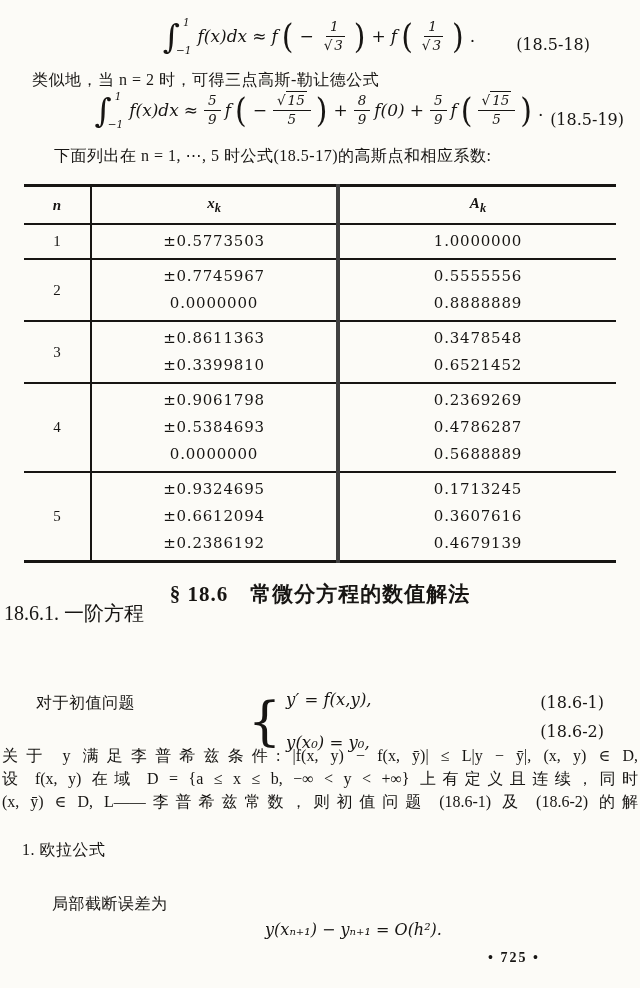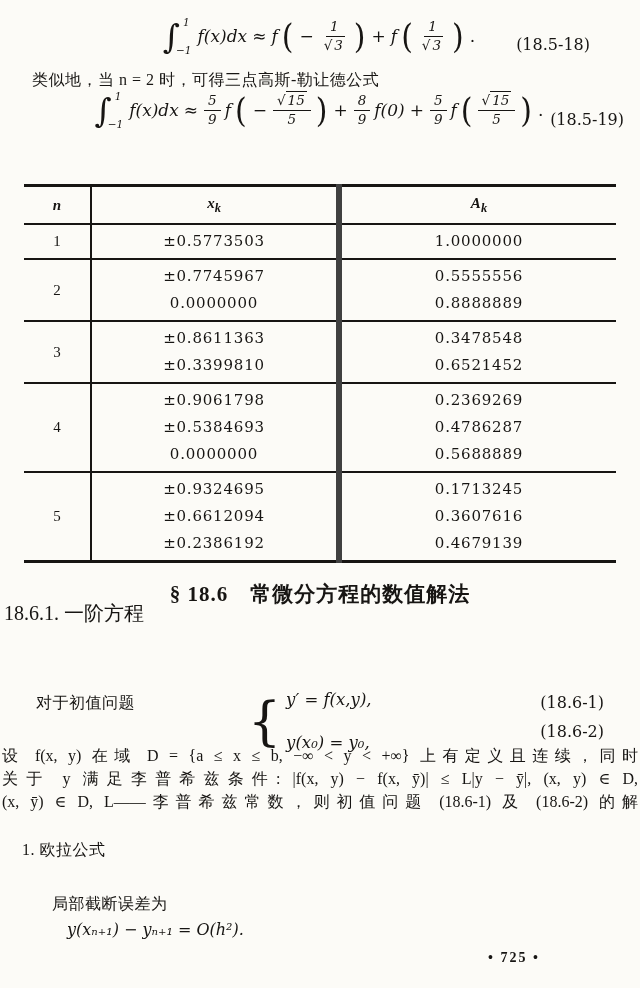--- a/index.html
+++ b/index.html
@@ -39,21 +39,21 @@
   
   #gauss-table { position:absolute; top:184px; left:24px; width:592px;
                  border-collapse:collapse;
                  border-top:3px solid #171513; border-bottom:3px solid #171513; }
   #gauss-table th { border-bottom:2px solid #171513; height:34px;
                     font-size:15px; text-align:center; font-weight:bold; }
   #gauss-table td { border-bottom:2px solid #171513; text-align:center;
                     font-size:15px; padding:3px 0; vertical-align:middle; }
   #gauss-table tr:last-child td { border-bottom:none; }
   .cn { width:64px;  border-right:2px solid #171513; }
-  .cx { width:242px; border-right:6px solid #404040; }
+  .cx { width:242px; border-right:4px solid #404040; }
   .cell-line { height:27px; line-height:27px; letter-spacing:0.8px;
                font-family:"DejaVu Serif",serif; }
   
   #sec   { position:absolute; top:580px; left:0; width:100%; text-align:center;
            font-size:21px; font-weight:bold; letter-spacing:1px; }
   #subsec{ position:absolute; top:600px; left:4px; font-size:20px; }
   
   #system { position:absolute; top:690px; left:0; width:100%; height:58px; }
   .sysinner { position:absolute; left:248px; top:0; display:flex; align-items:center; }
   .brace { font-size:52px; line-height:54px; font-weight:300;
@@ -62,21 +62,21 @@
               font-size:16.5px; font-style:italic; font-family:"DejaVu Serif",serif; }
   .sysnums { position:absolute; right:36px; top:3px; display:flex; flex-direction:column;
              gap:10px; font-size:16px; font-family:"DejaVu Serif",serif; }
   
   #para4 { position:absolute; top:744px; left:2px; width:636px; font-size:16px; }
   #para4 .pline { height:23px; line-height:23px; }
   #para4 .pline.j { text-align:justify; text-align-last:justify; }
   
   #eq3 { position:absolute; top:862px; height:26px; }
   #eq3 .mathline { font-size:16.5px; }
-  #eq4 { position:absolute; top:920px; left:0; width:100%; 
+  #eq4 { position:absolute; top:920px; left:0; width:100%; text-align:center;
          padding-left:67px; box-sizing:border-box; font-style:italic;
          font-size:16px; font-family:"DejaVu Serif",serif; }
   #pageno { position:absolute; top:950px; left:488px; font-size:14px;
             font-weight:bold; letter-spacing:2px; }
 </style>
 </head>
 <body>
 
 <div class="page">
 
@@ -153,20 +153,21 @@
       <span class="frac">
         <span class="fnum"><span class="radsign">√</span><span class="radbar">15</span></span>
         <span class="fden">5</span>
       </span>
       <span class="bp">)</span>
       <span class="mo">.</span>
     </span>
     <span class="eqno" style="right:16px;">(18.5-19)</span>
   </div>
 
+  <div class="cjk" id="para2">下面列出在 n = 1, ⋯, 5 时公式(18.5-17)的高斯点和相应系数:</div>
 
   <table id="gauss-table">
     <tbody>
         <tr>
       <th class="cn"><span class="mi">n</span></th>
       <th class="cx"><span class="mi"><span>x</span><sub>k</sub></span></th>
       <th class="ca"><span class="mi"><span>A</span><sub>k</sub></span></th>
     </tr>
     <tr>
       <td class="cn"><span>1</span></td>
@@ -240,22 +241,22 @@
         <span>y(x₀) = y₀,</span>
       </span>
     </div>
     <span class="sysnums">
       <span>(18.6-1)</span>
       <span>(18.6-2)</span>
     </span>
   </div>
 
   <div id="para4">
+    <div class="pline j">关于 y 满足李普希兹条件:  |f(x, y) − f(x, ȳ)| ≤ L|y − ȳ|, (x, y) ∈ D,</div>
     <div class="pline j">设 f(x, y) 在域 D = {a ≤ x ≤ b,  −∞ &lt; y &lt; +∞} 上有定义且连续，同时</div>
-    <div class="pline j">关于 y 满足李普希兹条件:  |f(x, y) − f(x, ȳ)| ≤ L|y − ȳ|, (x, y) ∈ D,</div>
     <div class="pline j">(x, ȳ) ∈ D, L——李普希兹常数，则初值问题 (18.6-1) 及 (18.6-2) 的解</div>
   </div>
 
   <div class="cjk" id="item1">1. 欧拉公式</div>
 
 
   <div class="cjk" id="para5">局部截断误差为</div>
   <div id="eq4">y(xₙ₊₁) − yₙ₊₁ = O(h²).</div>
 
   <div id="pageno">• 725 •</div>

